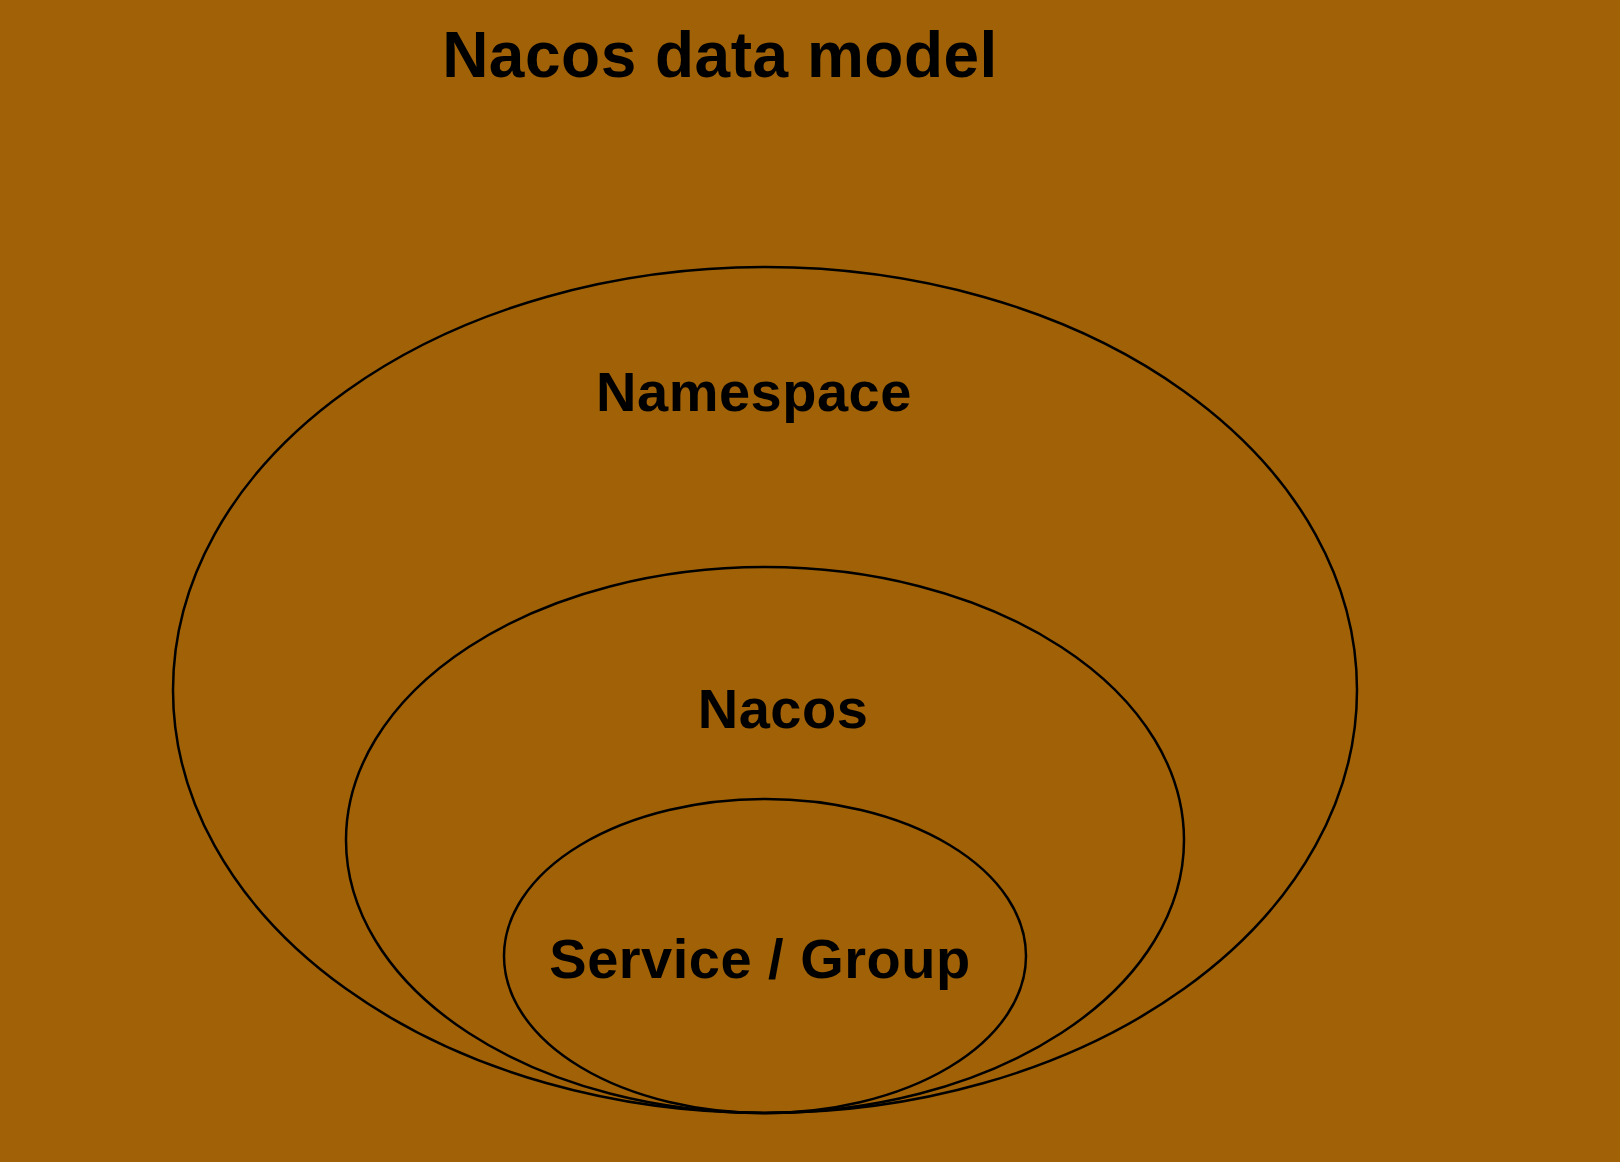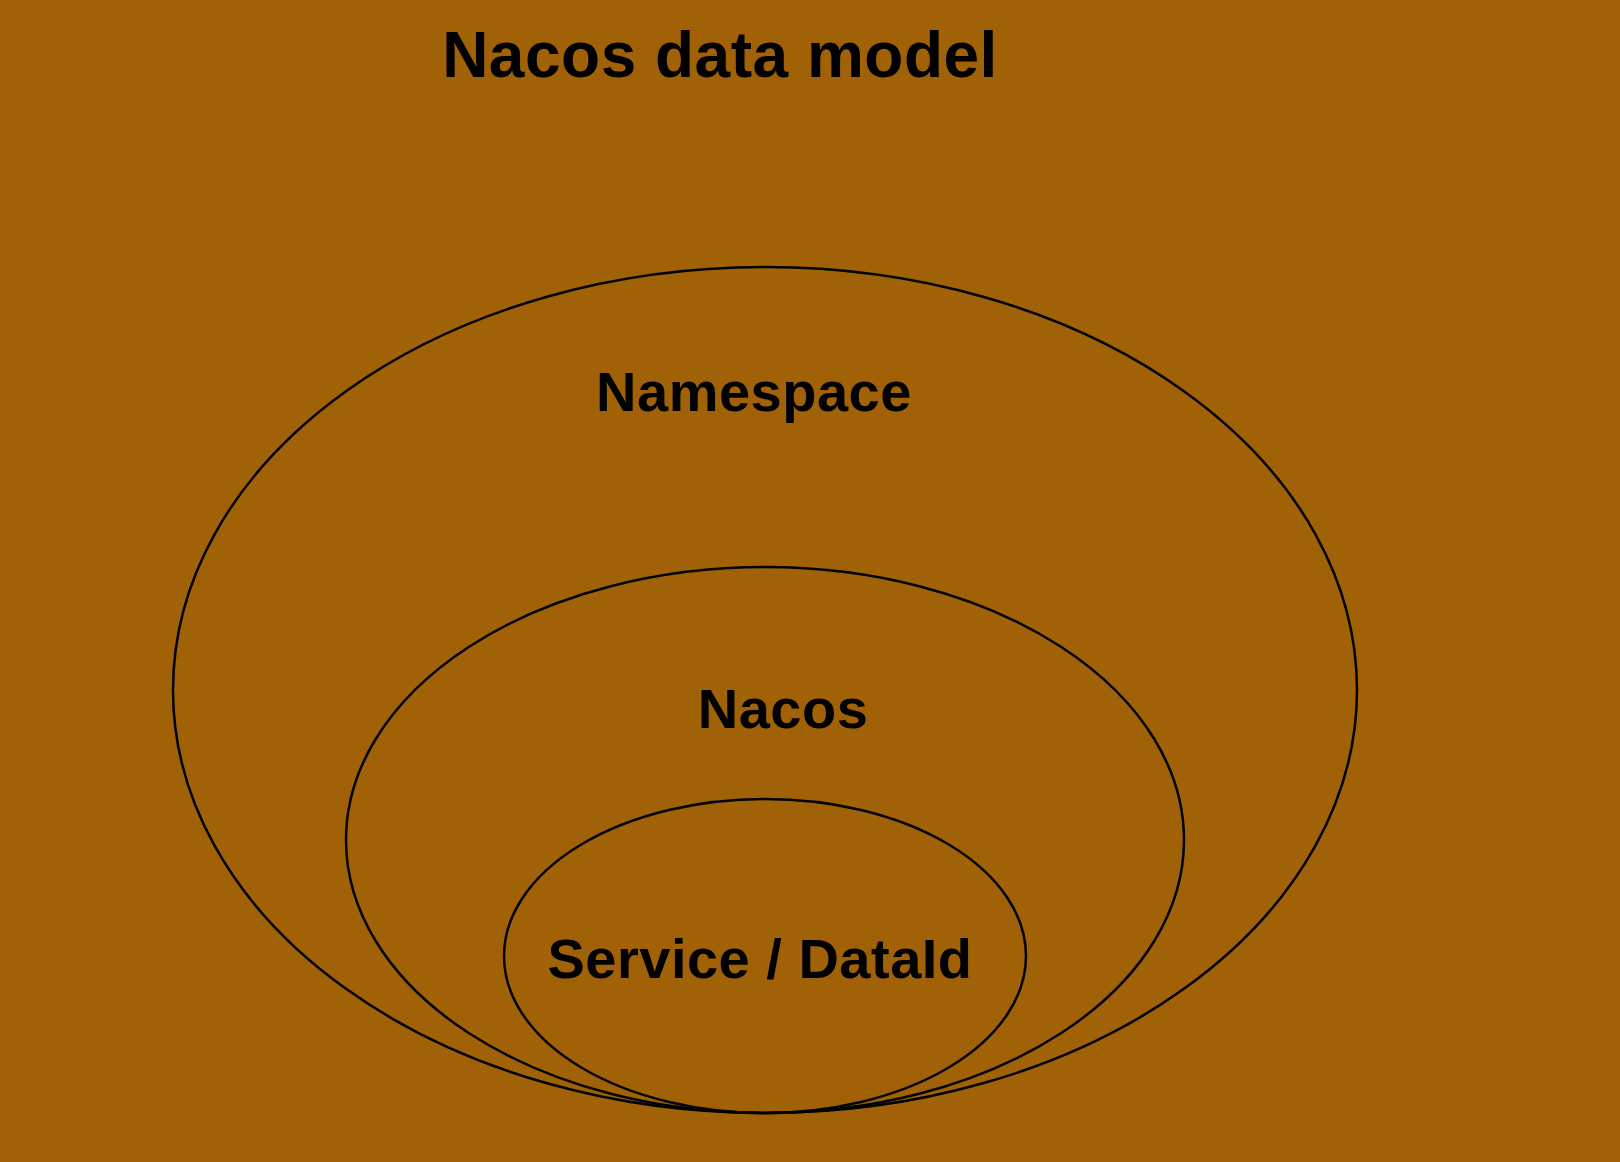--- a/index.html
+++ b/index.html
@@ -60,15 +60,15 @@
   <svg class="ellipse-svg" viewBox="0 0 1620 1162" aria-hidden="true">
     <ellipse cx="765" cy="690" rx="592" ry="423" fill="none" stroke="#000000" stroke-width="2.5"></ellipse>
     <ellipse cx="765" cy="840" rx="419" ry="273" fill="none" stroke="#000000" stroke-width="2.5"></ellipse>
     <ellipse cx="765" cy="956" rx="261" ry="157" fill="none" stroke="#000000" stroke-width="2.5"></ellipse>
   </svg>
 
   <div class="ring-label label-namespace">Namespace</div>
 
   <div class="ring-label label-group">Nacos</div>
 
-  <div class="ring-label label-service">Service / DataId</div>
+  <div class="ring-label label-service">Service / Group</div>
 
 </div>
 
 </body></html>

